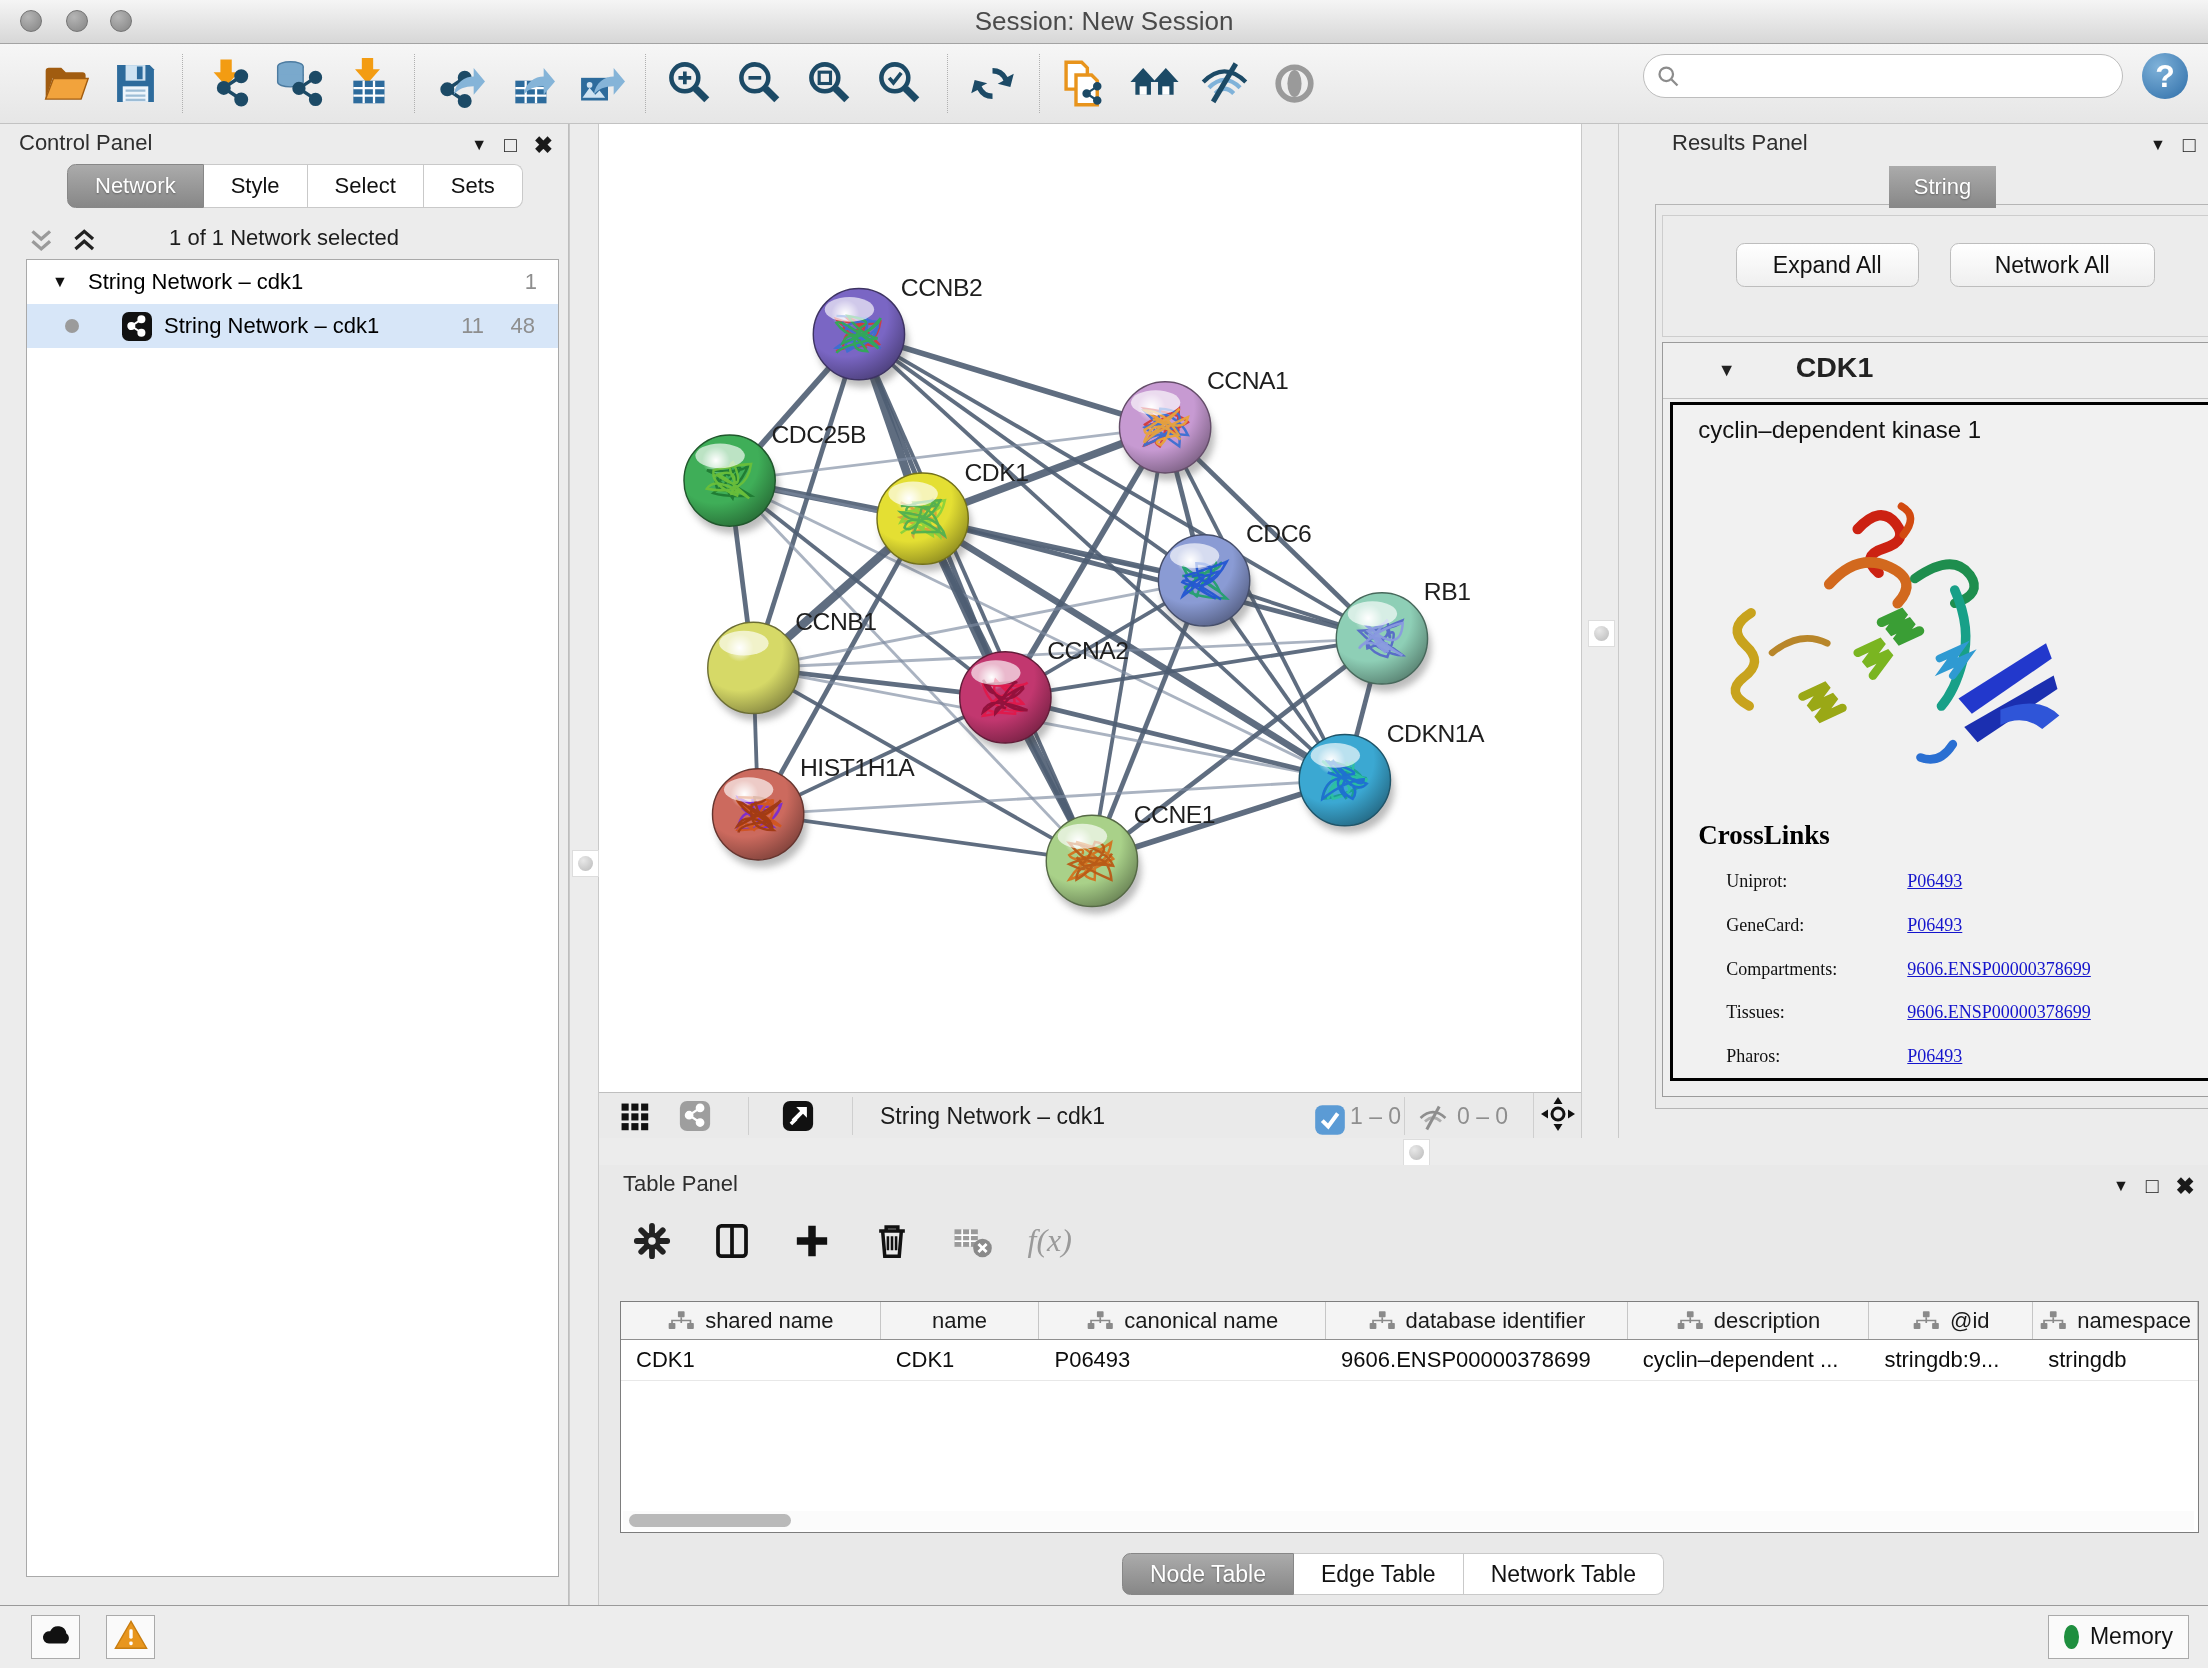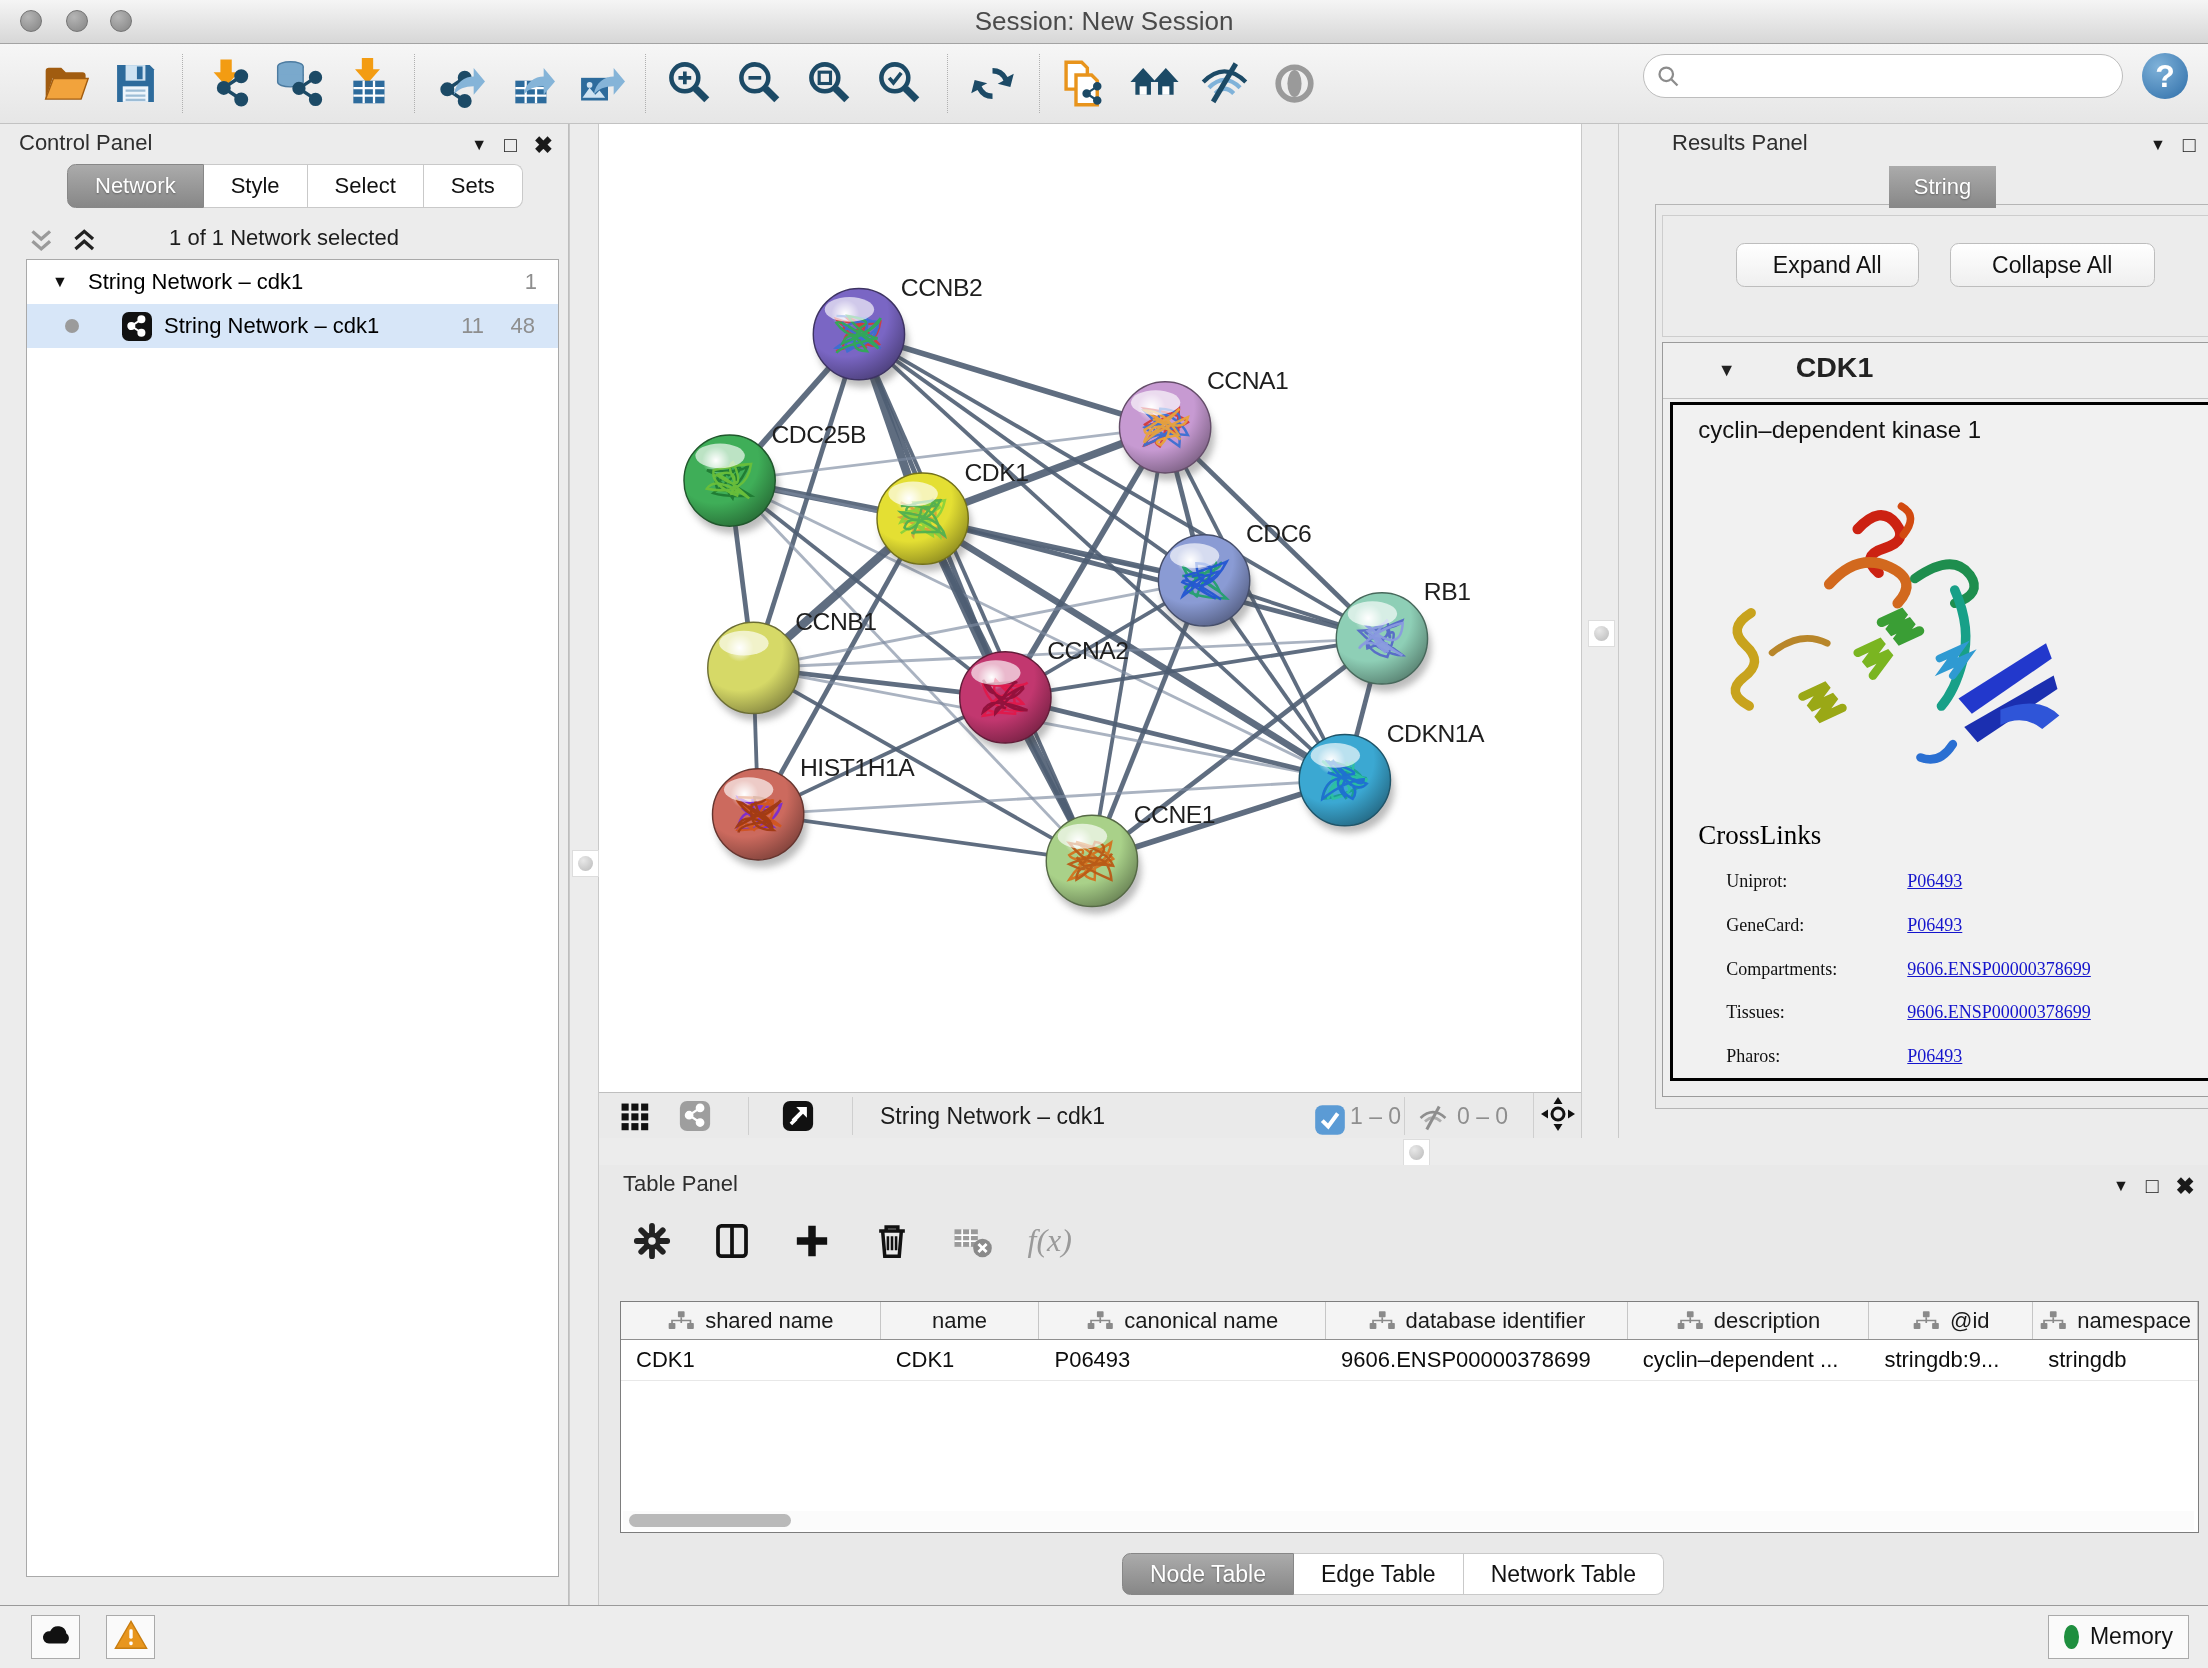--- a/index.html
+++ b/index.html
@@ -99,21 +99,21 @@
     box-sizing:border-box;cursor:pointer;}
   .rp-section{position:absolute;left:5.7px;top:137px;width:571px;height:755px;border:1.9px solid #9b9b9b;
     background:#efefef;box-sizing:border-box;}
   .rp-sechead{position:relative;height:55px;border-bottom:1px solid #c2c2c2;}
   .rp-sechead .caret{position:absolute;left:55px;top:17px;font-size:18px;}
   .rp-sechead .gene{position:absolute;left:133px;top:7.6px;font-size:28.5px;font-weight:bold;}
   .rp-content{position:absolute;left:7.6px;top:59px;width:552px;height:679px;border:3px solid #000000;
     background:#f1f1f1;box-sizing:border-box;overflow:hidden;}
   .rp-desc{position:absolute;left:25px;top:11.4px;font-size:24px;color:#111;}
   .rp-protein{position:absolute;left:42px;top:53px;}
-  .xl-title{position:absolute;left:25px;top:415px;font-size:27px;font-weight:normal;
+  .xl-title{position:absolute;left:25px;top:415px;font-size:27px;font-weight:bold;
     font-family:"Liberation Serif",serif;color:#000;}
   .xl-row{position:absolute;left:53px;width:476px;height:44px;font-family:"Liberation Serif",serif;font-size:18px;}
   .xl-label{position:absolute;left:0;color:#111;}
   .xl-link{position:absolute;left:181px;color:#1414cc;text-decoration:underline;cursor:pointer;}
 
   
   .tp{position:absolute;left:599px;top:1165px;width:1609px;height:440px;background:#e9e9e9;}
   .tp .panel-title{position:absolute;left:24px;top:5.7px;}
   .tp .winicons{right:13.3px;top:7.6px;}
   .tp-toolbar{position:absolute;left:28.5px;top:46px;height:59px;display:flex;align-items:center;gap:32px;}
@@ -675,21 +675,21 @@
     <div class="panel-title">Results Panel</div>
     <div class="winicons">
       <span class="wi-min">▼</span>
       <span class="wi-float">□</span>
       <span class="wi-close">✖</span>
     </div>
     <div class="rp-tab">String</div>
     <div class="rp-outer">
       <div class="rp-btnbox">
         <div class="rp-btn" style="left:73px;width:183px">Expand All</div>
-        <div class="rp-btn" style="left:287px;width:205px">Collapse All</div>
+        <div class="rp-btn" style="left:287px;width:205px">Network All</div>
       </div>
       <div class="rp-section">
         <div class="rp-sechead">
           <span class="caret">▼</span>
           <span class="gene">CDK1</span>
         </div>
         <div class="rp-content">
           <div class="rp-desc">cyclin–dependent kinase 1</div>
           <svg class="rp-protein" width="371" height="342" viewBox="0 0 390 330">
             <g fill="none" stroke-linecap="round">

